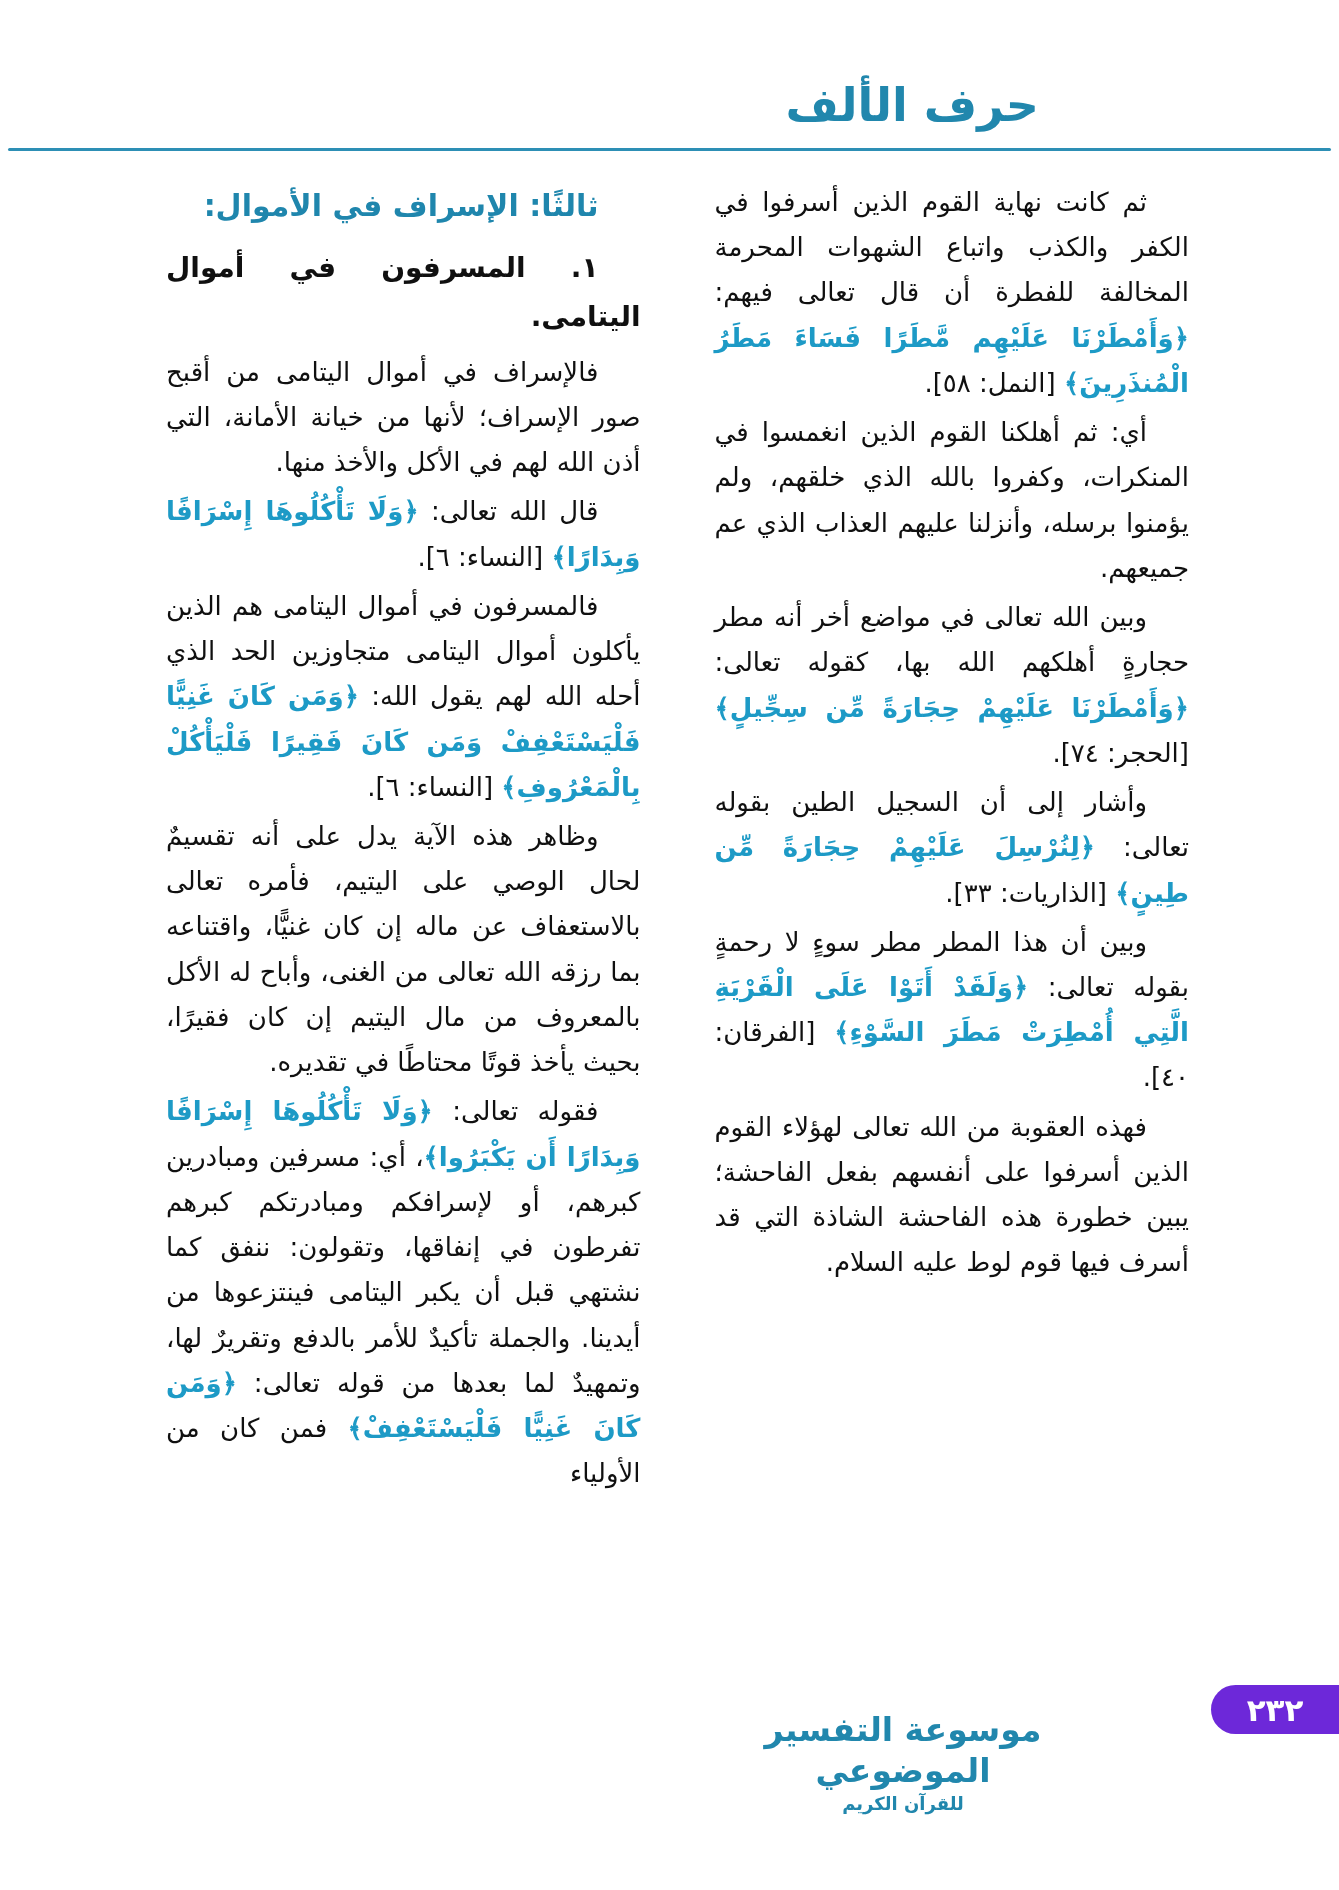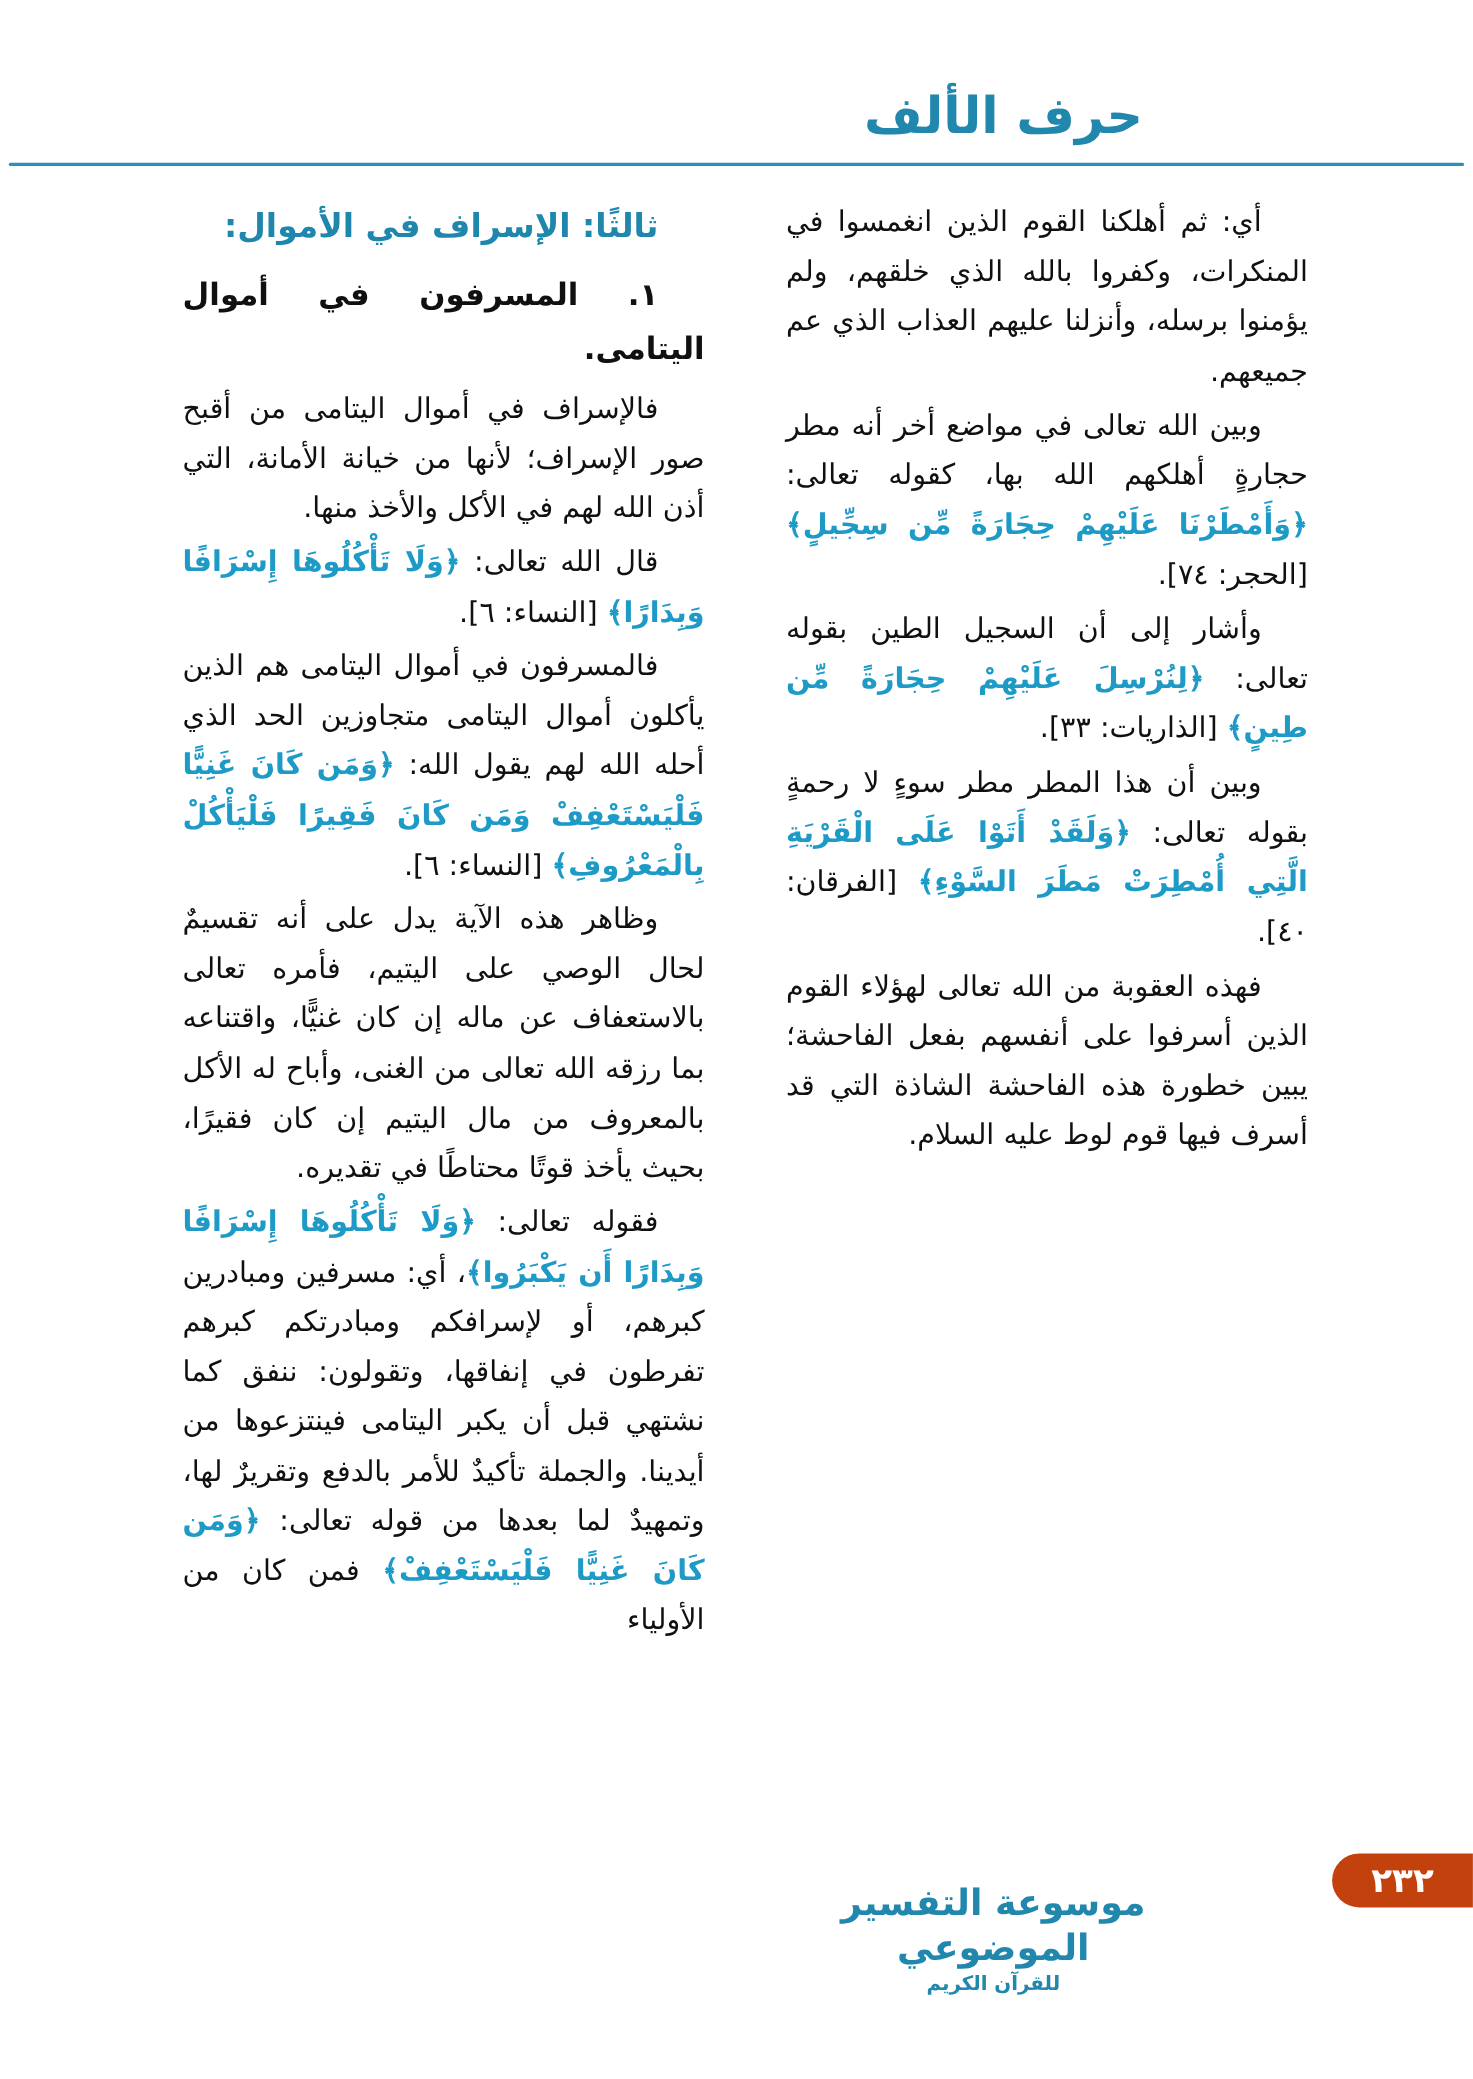--- a/index.html
+++ b/index.html
@@ -64,21 +64,21 @@
     margin-bottom: 8px;
   }
 
   
   .page-number {
     position: absolute;
     right: 0;
     bottom: 156px;
     width: 128px;
     height: 49px;
-    background: #c2410c;
+    background: #6d28d9;
     color: #ffffff;
     font-size: 31px;
     font-weight: bold;
     display: flex;
     align-items: center;
     justify-content: center;
     border-radius: 28px 0 0 28px;
   }
   .logo {
     position: absolute;
@@ -104,20 +104,21 @@
 </head>
 <body>
 
 <header>
   <div class="header-title">حرف الألف</div>
   <div class="header-rule"></div>
 </header>
 
 <main class="columns">
   <section class="col">
+      <p class="para"><span>ثم كانت نهاية القوم الذين أسرفوا في الكفر والكذب واتباع الشهوات المحرمة المخالفة للفطرة أن قال تعالى فيهم: </span><span class="verse">﴿وَأَمْطَرْنَا عَلَيْهِم مَّطَرًا فَسَاءَ مَطَرُ الْمُنذَرِينَ﴾</span><span> [النمل: ٥٨].</span></p>
       <p class="para"><span>أي: ثم أهلكنا القوم الذين انغمسوا في المنكرات، وكفروا بالله الذي خلقهم، ولم يؤمنوا برسله، وأنزلنا عليهم العذاب الذي عم جميعهم.</span></p>
       <p class="para"><span>وبين الله تعالى في مواضع أخر أنه مطر حجارةٍ أهلكهم الله بها، كقوله تعالى: </span><span class="verse">﴿وَأَمْطَرْنَا عَلَيْهِمْ حِجَارَةً مِّن سِجِّيلٍ﴾</span><span> [الحجر: ٧٤].</span></p>
       <p class="para"><span>وأشار إلى أن السجيل الطين بقوله تعالى: </span><span class="verse">﴿لِنُرْسِلَ عَلَيْهِمْ حِجَارَةً مِّن طِينٍ﴾</span><span> [الذاريات: ٣٣].</span></p>
       <p class="para"><span>وبين أن هذا المطر مطر سوءٍ لا رحمةٍ بقوله تعالى: </span><span class="verse">﴿وَلَقَدْ أَتَوْا عَلَى الْقَرْيَةِ الَّتِي أُمْطِرَتْ مَطَرَ السَّوْءِ﴾</span><span> [الفرقان: ٤٠].</span></p>
       <p class="para"><span>فهذه العقوبة من الله تعالى لهؤلاء القوم الذين أسرفوا على أنفسهم بفعل الفاحشة؛ يبين خطورة هذه الفاحشة الشاذة التي قد أسرف فيها قوم لوط عليه السلام.</span></p>
     </section>
   <section class="col">
       <p class="para section-heading"><span>ثالثًا: الإسراف في الأموال:</span></p>
       <p class="para numbered-heading"><span>١. المسرفون في أموال اليتامى.</span></p>
       <p class="para"><span>فالإسراف في أموال اليتامى من أقبح صور الإسراف؛ لأنها من خيانة الأمانة، التي أذن الله لهم في الأكل والأخذ منها.</span></p>

